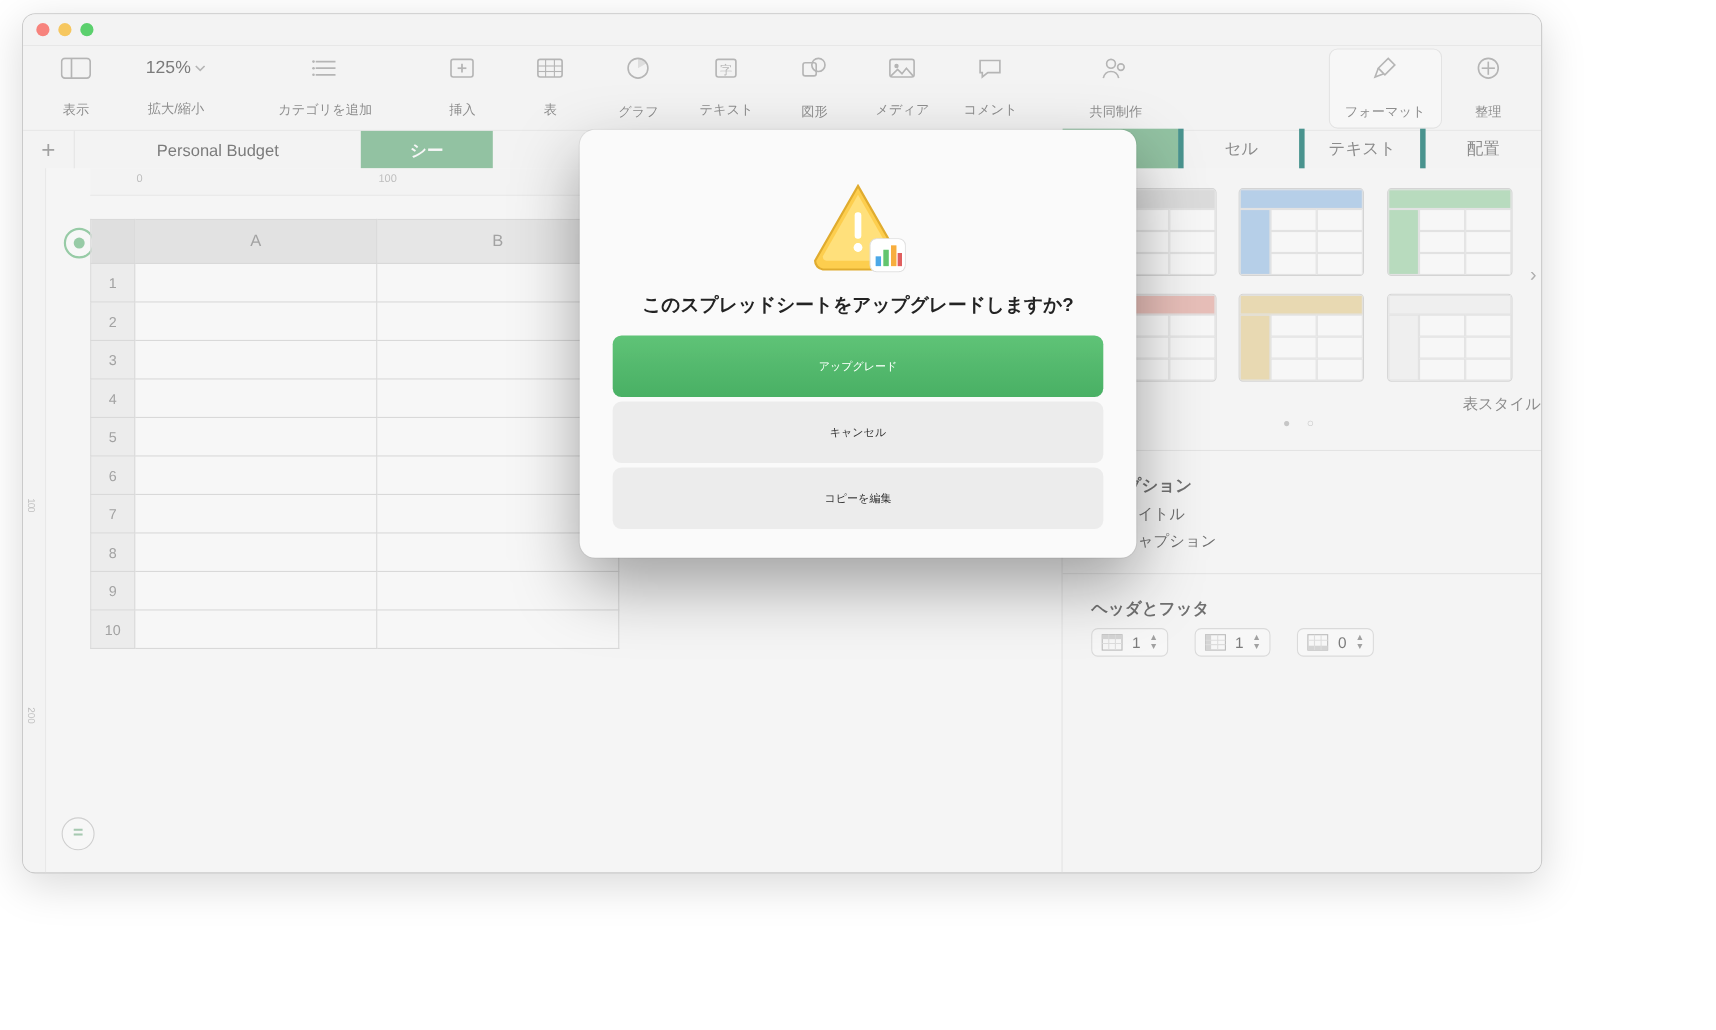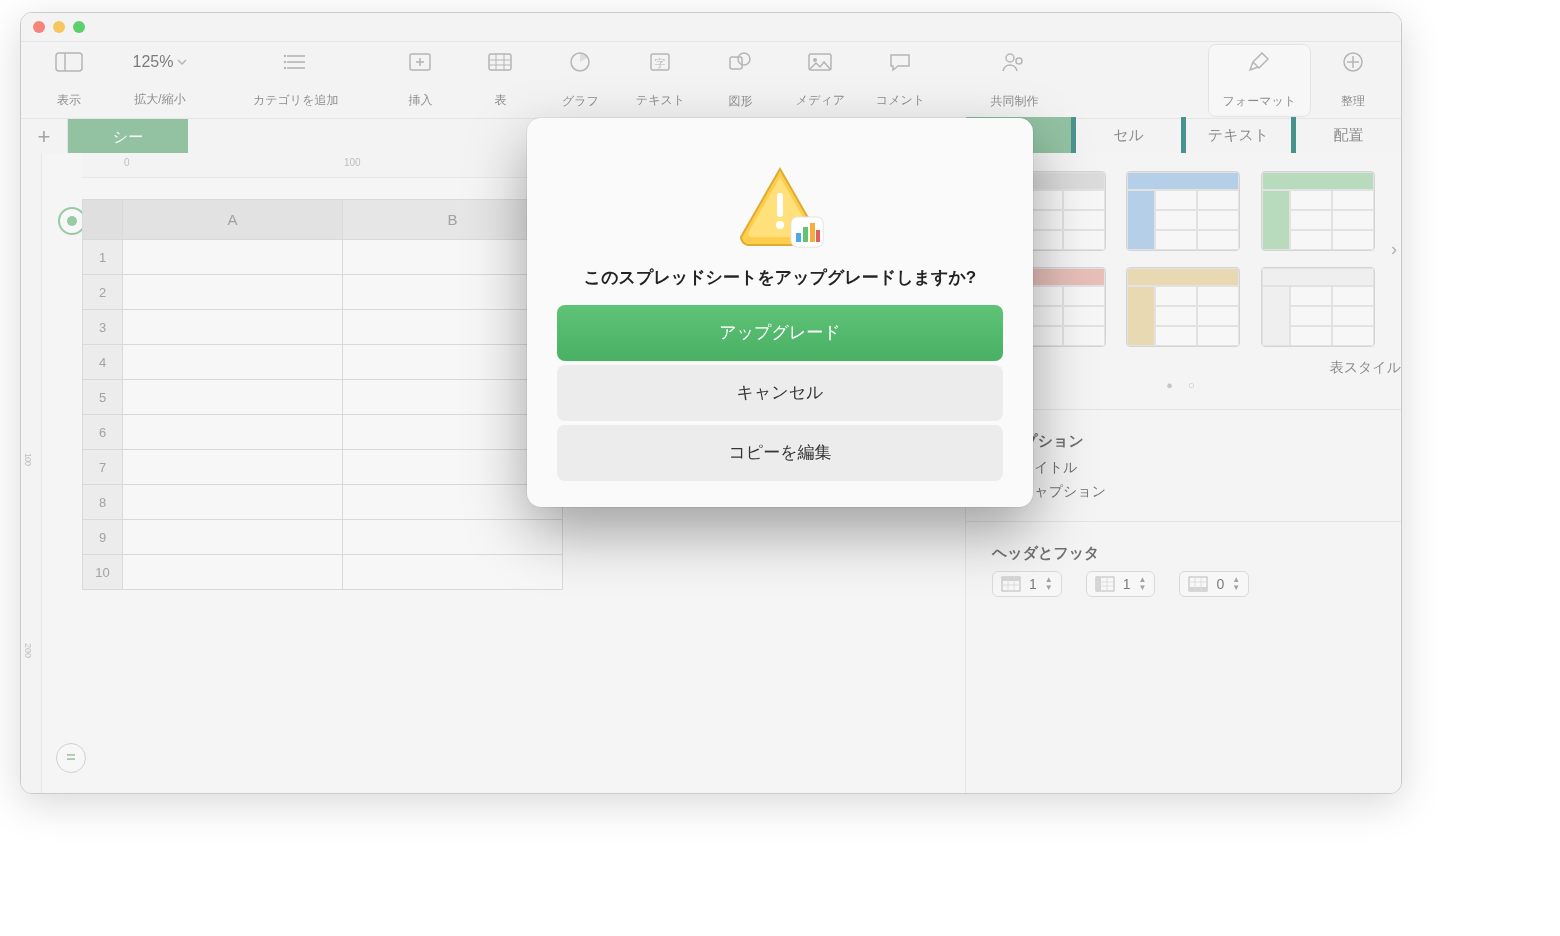--- a/index.html
+++ b/index.html
@@ -82,21 +82,21 @@
     background:#fafafa;
   }
   .sheet-add{
     width:46px;display:flex;align-items:center;justify-content:center;color:#8a8a8a;font-size:22px;font-weight:300;
     border-right:1px solid #e4e4e4;
   }
   .sheet-name{
     min-width:260px;display:flex;align-items:center;justify-content:center;color:#555;font-size:15px;
   }
   .sheet-tab{
-    min-width:120px;display:flex;align-items:center;justify-content:center;color:#fff;font-size:15px;font-weight:400;
+    min-width:120px;display:flex;align-items:center;justify-content:center;color:#fff;font-size:15px;font-weight:700;
     background:var(--tab-green);
   }
 
   
   .body{
     position:absolute;left:0;top:140px;right:0;bottom:0;display:flex;
   }
 
   
   .left-ruler{
@@ -227,21 +227,21 @@
   .modal-icon{display:flex;justify-content:center;margin-bottom:16px;position:relative;}
   .modal-icon svg{display:block}
   .modal h2{
     font-size:17px;font-weight:700;text-align:center;margin:8px 8px 14px;color:#222;line-height:1.5;
   }
   .modal p{
     font-size:14px;text-align:center;color:#333;line-height:1.6;margin:0 6px 26px;
   }
   .modal .btn{
     display:block;width:100%;height:56px;border-radius:8px;border:none;
-    font-size:17px;margin-top:4px;cursor:pointer;
+    font-size:10px;margin-top:4px;cursor:pointer;
   }
   .btn-primary{
     background:linear-gradient(180deg,#5cbd74,#47ab61);color:#fff;font-weight:500;
   }
   .btn-secondary{background:#e5e5e5;color:#333;}
 </style>
 </head>
 <body>
 
 <div class="window">
@@ -360,20 +360,21 @@
           <circle cx="11" cy="11" r="9" fill="none" stroke="#888" stroke-width="1.5"></circle>
           <line x1="11" y1="5" x2="11" y2="17" stroke="#888" stroke-width="1.5"></line>
           <line x1="5" y1="11" x2="17" y2="11" stroke="#888" stroke-width="1.5"></line>
         </svg>
       <span>整理</span>
     </div>
   </div>
 
   <div class="sheetbar">
     <div class="sheet-add">+</div>
+    <div class="sheet-name">Personal Budget</div>
     <div class="sheet-tab">シー</div>
     <div style="flex:1"></div>
   </div>
 
   <div class="body">
     <div class="left-ruler">
       <span class="tick t100">100</span>
       <span class="tick t200">200</span>
     </div>
 

